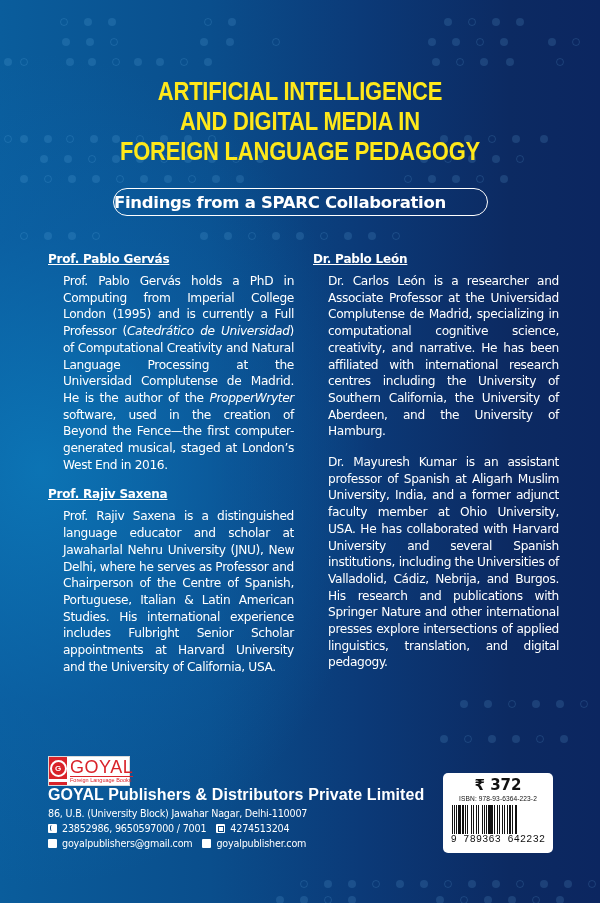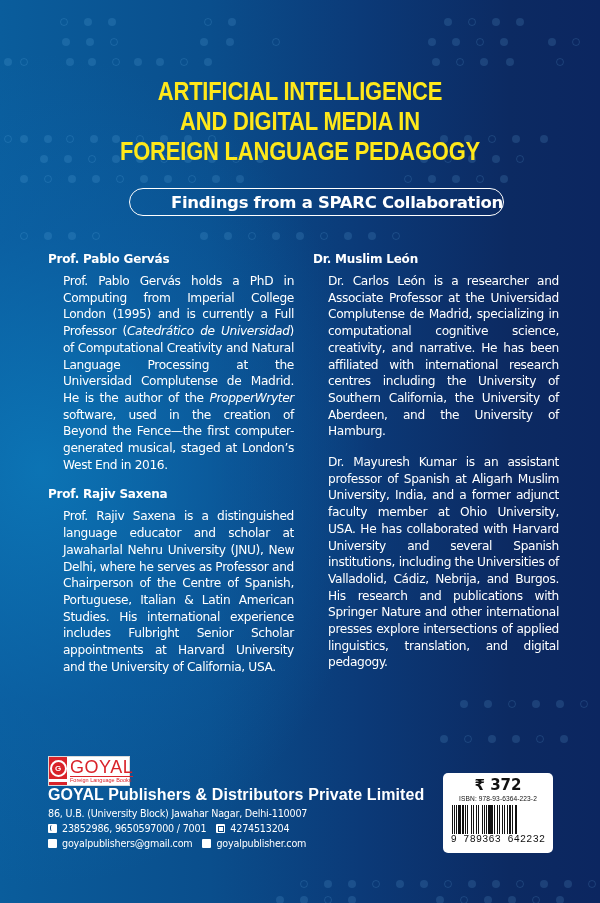--- a/index.html
+++ b/index.html
@@ -32,40 +32,40 @@
     font-family: "Liberation Sans", sans-serif;
     font-weight: bold;
     font-size: 25.5px;
     line-height: 30px;
     letter-spacing: -0.2px;
     transform: scaleX(0.86);
     transform-origin: 50% 0;
   }
   .title div { white-space: nowrap; }
   .subtitle-pill {
-    position: absolute; left: 129px; top: 188px;
+    position: absolute; left: 113px; top: 188px;
     width: 373px; height: 26px;
     border: 1.5px solid #ffffff; border-radius: 14px;
-    display: flex; align-items: center; justify-content: flex-end;
+    display: flex; align-items: center; justify-content: flex-start;
   }
   .subtitle-pill span {
     font-family: "DejaVu Sans", sans-serif;
     font-weight: bold; font-size: 16.5px; color: #ffffff;
     letter-spacing: -0.3px;
   }
   .col {
     position: absolute; top: 252px;
     width: 246px;
   }
   .col.left { left: 48px; }
   .col.right { left: 313px; width: 246px; }
   .bio-name {
     font-family: "DejaVu Sans", sans-serif;
     font-weight: bold; font-size: 12px; color: #ffffff;
-    margin: 0 0 7px 0; letter-spacing: -0.2px;
+    margin: 0 0 7px 0; letter-spacing: -0.2px; text-decoration: underline;
   }
   .bio-text {
     font-family: "DejaVu Sans", sans-serif;
     font-size: 12.2px; line-height: 16.7px; color: #ffffff;
     text-align: justify; margin: 0 0 14px 15px;
     letter-spacing: -0.35px;
   }
   .bio-text i { font-style: italic; }
   .publisher {
     position: absolute; left: 48px; top: 756px;
@@ -288,21 +288,21 @@
 
   <div class="col left">
     <div class="bio-name">Prof. Pablo Gervás</div>
     <p class="bio-text"><span>Prof. Pablo Gervás holds a PhD in Computing from Imperial College London (1995) and is currently a Full Professor (</span><i>Catedrático de Universidad</i><span>) of Computational Creativity and Natural Language Processing at the Universidad Complutense de Madrid. He is the author of the </span><i>PropperWryter</i><span> software, used in the creation of Beyond the Fence—the first computer-generated musical, staged at London’s West End in 2016.</span></p>
 
     <div class="bio-name">Prof. Rajiv Saxena</div>
     <p class="bio-text">Prof. Rajiv Saxena is a distinguished language educator and scholar at Jawaharlal Nehru University (JNU), New Delhi, where he serves as Professor and Chairperson of the Centre of Spanish, Portuguese, Italian &amp; Latin American Studies. His international experience includes Fulbright Senior Scholar appointments at Harvard University and the University of California, USA.</p>
   </div>
 
   <div class="col right">
-    <div class="bio-name">Dr. Muslim León</div>
+    <div class="bio-name">Dr. Pablo León</div>
     <p class="bio-text">Dr. Carlos León is a researcher and Associate Professor at the Universidad Complutense de Madrid, specializing in computational cognitive science, creativity, and narrative. He has been affiliated with international research centres including the University of Southern California, the University of Aberdeen, and the University of Hamburg.</p>
 
     <p class="bio-text">Dr. Mayuresh Kumar is an assistant professor of Spanish at Aligarh Muslim University, India, and a former adjunct faculty member at Ohio University, USA. He has collaborated with Harvard University and several Spanish institutions, including the Universities of Valladolid, Cádiz, Nebrija, and Burgos. His research and publications with Springer Nature and other international presses explore intersections of applied linguistics, translation, and digital pedagogy.</p>
   </div>
 
   <div class="publisher">
     <div class="logo">
       <div class="logo-mark">
         <div class="g">G</div>
         <div class="strip"></div>

